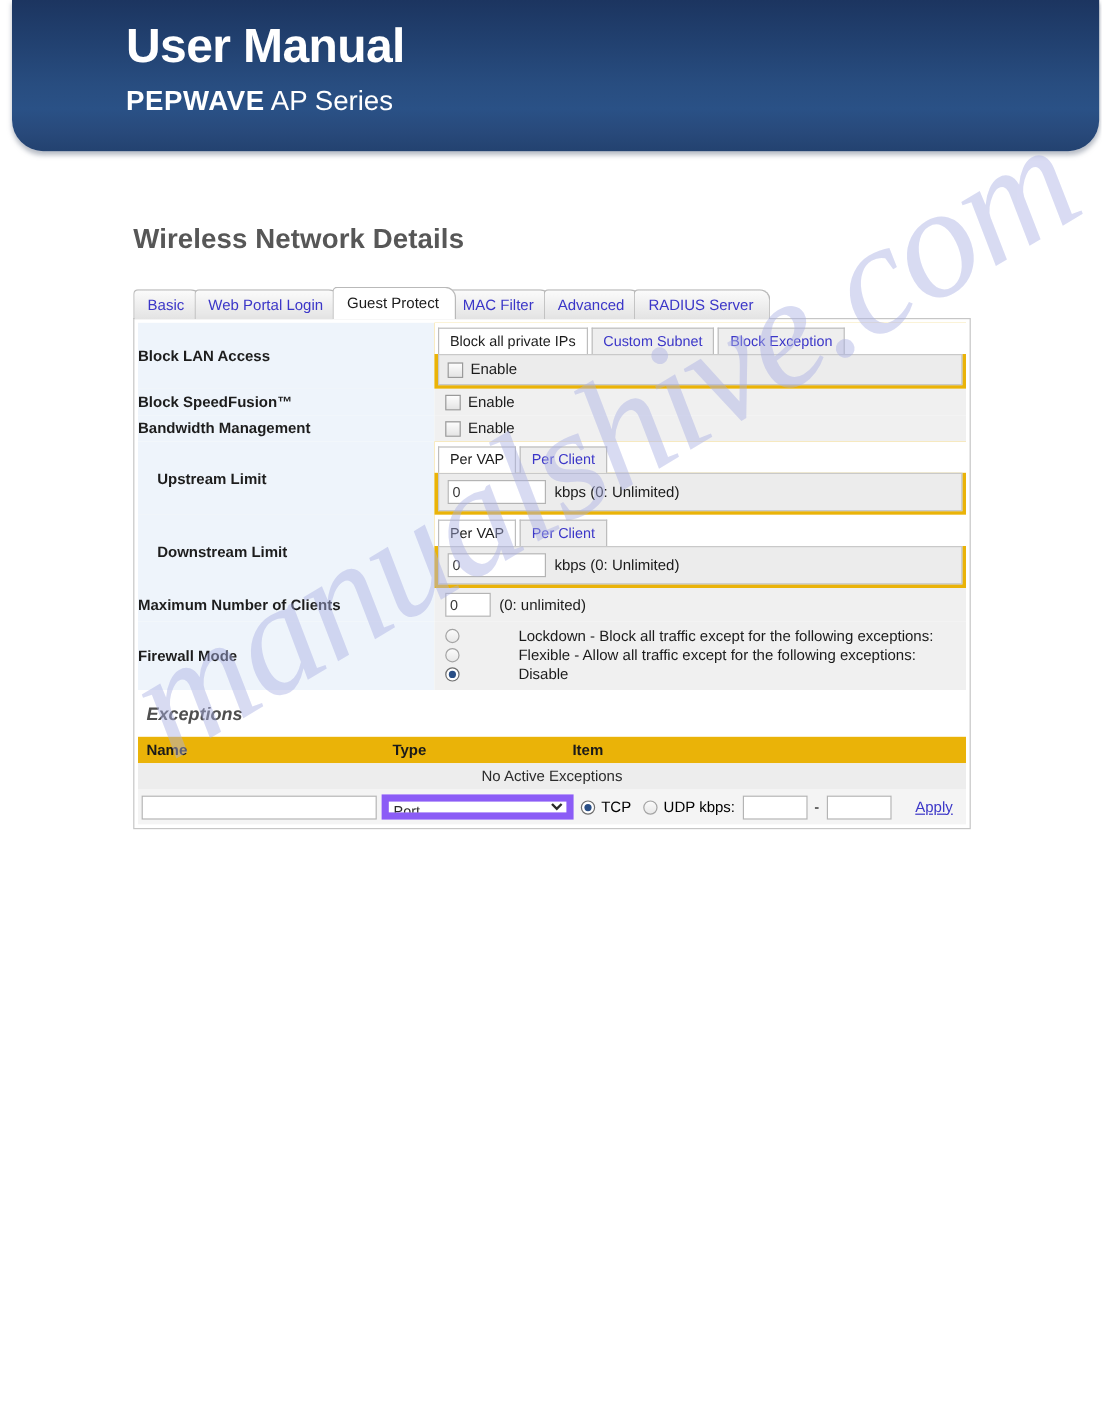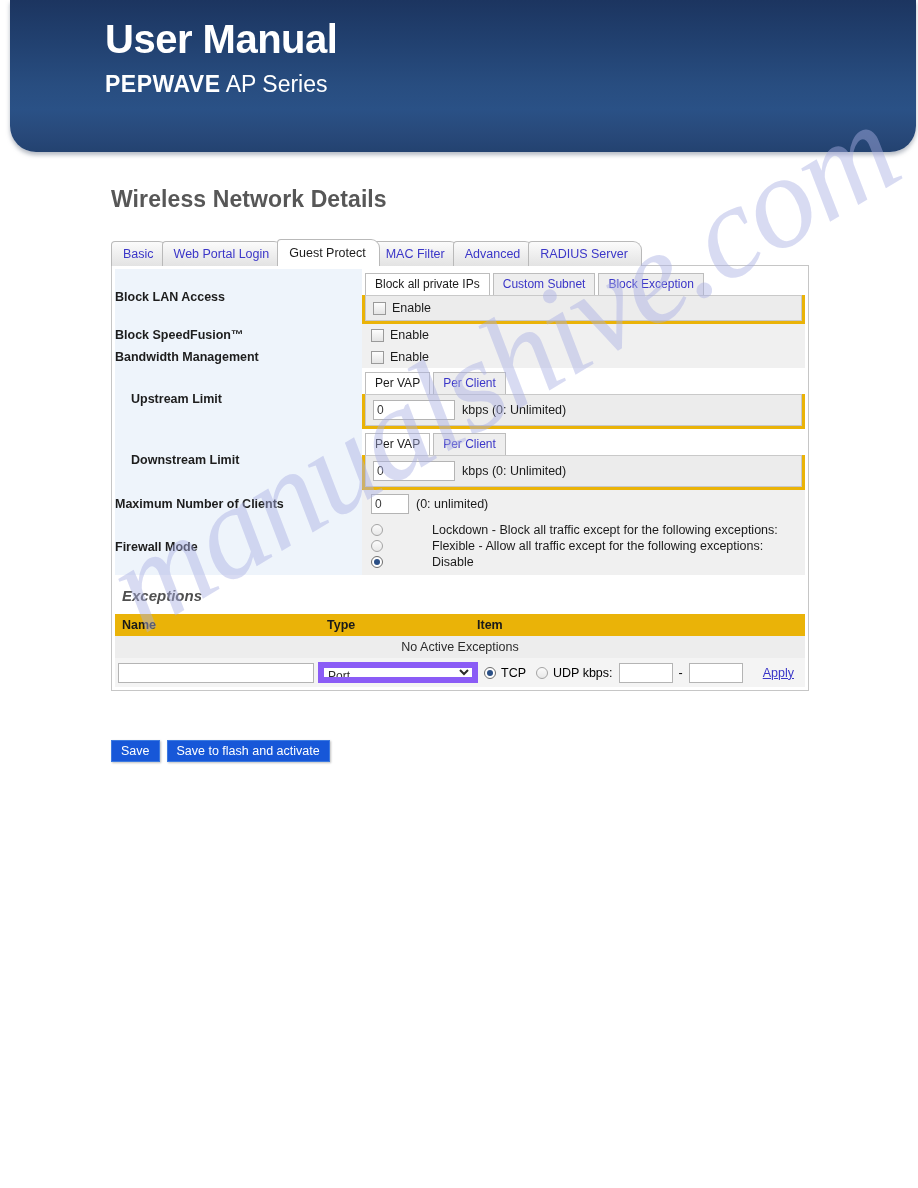--- a/index.html
+++ b/index.html
@@ -31,21 +31,21 @@
     opacity: .45;
     white-space: nowrap;
     transform: rotate(-31deg);
     transform-origin: left center;
     letter-spacing: -2px;
   }
 
   
   #banner-wrap {
     position: absolute;
-    left: 10px; top: 0; width: 906px; height: 152px;
+    left: 10px; top: 0; width: 906px; height: 126px;
     z-index: 5;
   }
   #banner {
     position: absolute;
     inset: 0;
     background: linear-gradient(to bottom,
         #1c3560 0%, #21406f 26%, #284d80 56%, #2a5186 72%, #28497a 88%, #234270 100%);
     border-bottom-left-radius: 26px;
     border-bottom-right-radius: 26px;
     box-shadow: 0 3px 4px rgba(120,130,145,.55);
@@ -460,18 +460,14 @@
             <span style="flex:1"></span>
             <a class="apply" style="margin-right:8px;">Apply</a>
           </div>
         </td>
       </tr>
     </tbody>
       </table>
 
   </div>
 
-  <div id="btnbar">
-    <button class="btn">Save</button>
-    <button class="btn">Save to flash and activate</button>
-  </div>
 
 </div>
 
 </body></html>

